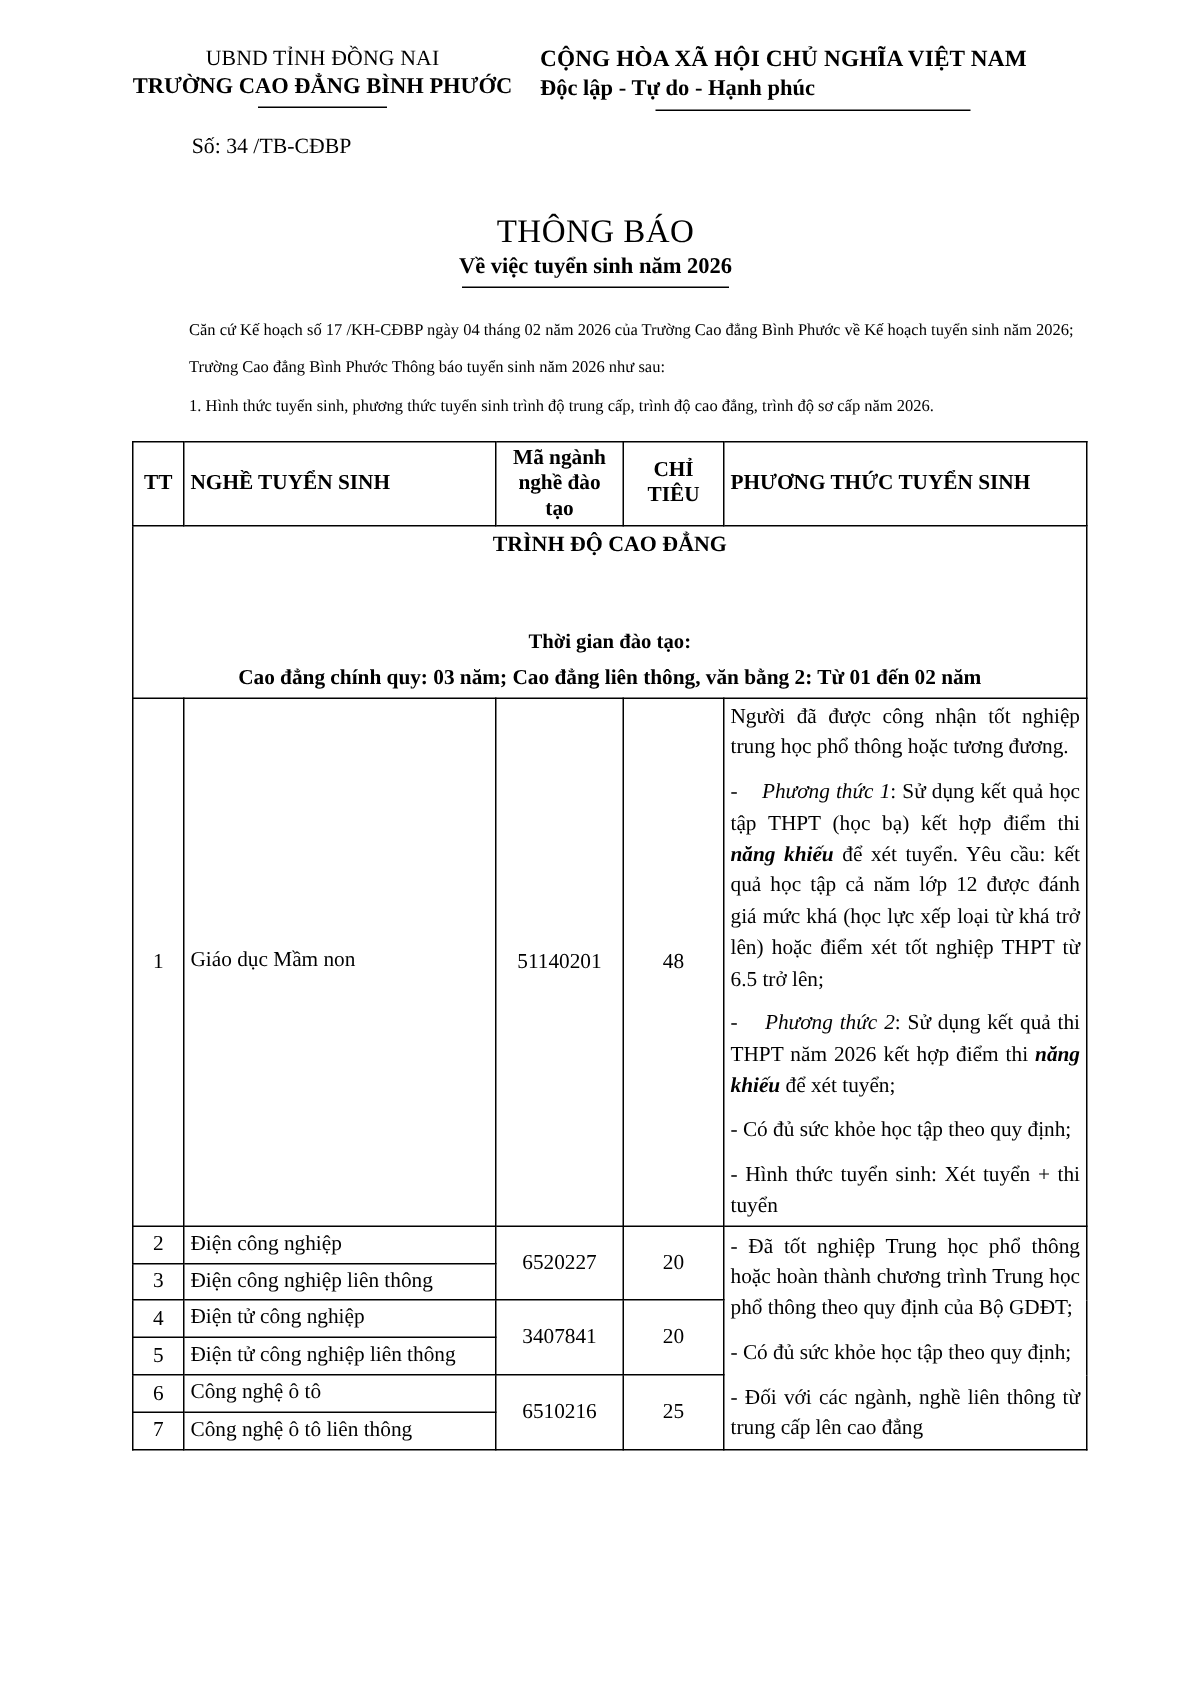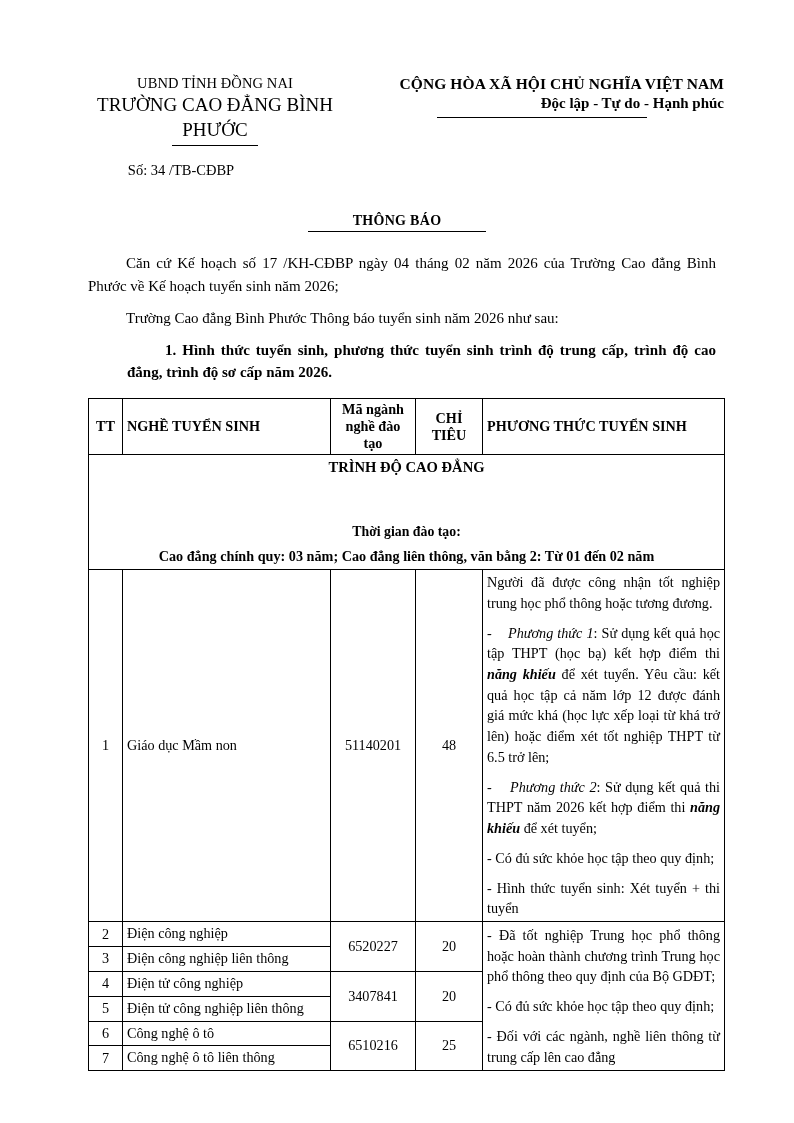--- a/index.html
+++ b/index.html
@@ -21,40 +21,40 @@
     left: 0; top: 0;
     width: 794px;
     height: 1123px;
     padding: 0;
   }
 
   
   .header {
     display: flex;
     flex-direction: row;
-    padding: 74px 70px 0 70px;
+    padding: 30px 70px 0 70px;
     align-items: flex-start;
   }
   .hdr-left {
     width: 290px;
     text-align: center;
     line-height: 1.30;
   }
   .hdr-right {
     flex: 1;
-    text-align: right;
+    text-align: left;
     line-height: 1.30;
   }
   .org-line1 {
     font-size: 14.5px;
     letter-spacing: .1px;
   }
   .org-line2 {
-    font-size: 19px;
-    font-weight: normal;
+    font-size: 15px;
+    font-weight: bold;
   }
   .nation-line1 {
     font-size: 15.5px;
     font-weight: bold;
     letter-spacing: .1px;
   }
   .nation-line2 {
     font-size: 15px;
     font-weight: bold;
   }
@@ -81,22 +81,22 @@
     font-style: italic;
     font-size: 14.5px;
   }
 
   
   .title-block {
     text-align: center;
     margin-top: 34px;
   }
   .title-main {
-    font-size: 14px;
-    font-weight: bold;
+    font-size: 22px;
+    font-weight: normal;
     letter-spacing: .3px;
   }
   .title-sub {
     font-size: 15px;
     font-weight: bold;
     margin-top: 3px;
     display: inline-block;
     padding-bottom: 2px;
   }
   .title-rule {
@@ -108,24 +108,24 @@
   
   .body-text {
     padding: 0 78px 0 88px;
     margin-top: 20px;
   }
   .para {
     text-align: justify;
     text-justify: inter-word;
     text-indent: 38px;
     line-height: 1.52;
-    font-size: 15px;
+    font-size: 11px;
     margin-bottom: 9px;
   }
-  .para.bold { font-weight: bold; margin-left: 39px; }
+  .para.bold { font-weight: normal; }
 
   
   .tbl-wrap {
     padding: 0 70px 0 88px;
     margin-top: 14px;
   }
   table.main {
     border-collapse: collapse;
     width: 636px;
     table-layout: fixed;
@@ -214,20 +214,23 @@
       <div class="rule rule-right"></div>
     </div>
   </div>
 
   <div class="docnum-row">
     <div class="docnum">Số: 34  /TB-CĐBP</div>
   </div>
 
   <div class="title-block">
     <div class="title-main">THÔNG BÁO</div>
+    <div>
+      <span class="title-sub">Về việc tuyển sinh năm 2026</span>
+    </div>
     <div class="title-rule"></div>
   </div>
 
   <div class="body-text">
     <div class="para">Căn cứ Kế hoạch số 17 /KH-CĐBP ngày 04 tháng 02 năm 2026 của Trường Cao đẳng Bình Phước về Kế hoạch tuyển sinh năm 2026;</div>
     <div class="para">Trường Cao đẳng Bình Phước Thông báo tuyển sinh năm 2026 như sau:</div>
     <div class="para bold">1. Hình thức tuyển sinh, phương thức tuyển sinh trình độ trung cấp, trình độ cao đẳng, trình độ sơ cấp năm 2026.</div>
   </div>
 
   <div class="tbl-wrap">

